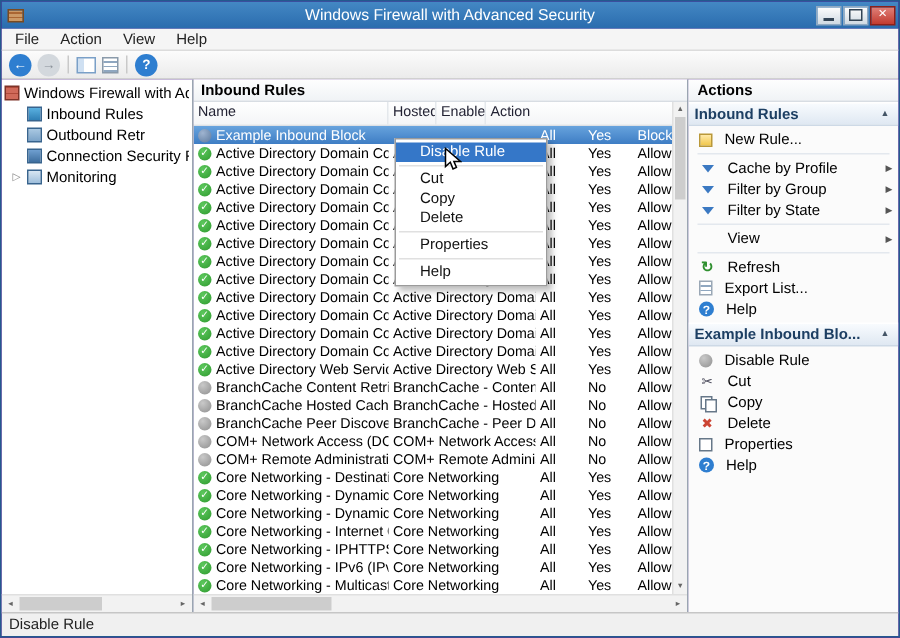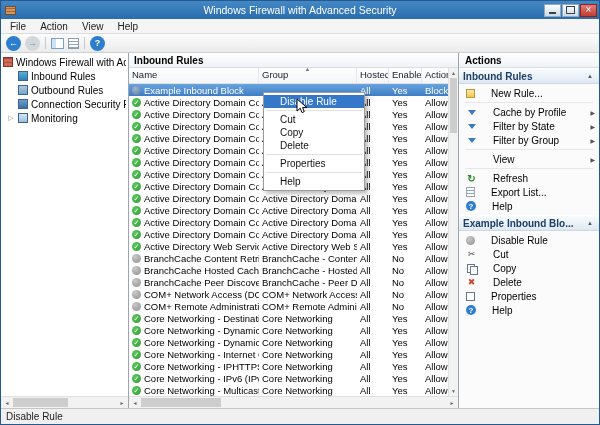--- a/index.html
+++ b/index.html
@@ -73,21 +73,21 @@
   .hscroll .sarrow{font-size:5px;color:#666;width:12px;text-align:center}
   .htrack{flex:1;position:relative;height:100%}
   .hthumb{position:absolute;left:0;top:1px;bottom:1px;width:80px;background:#cdcdcd}
   
   .actions{width:140px;background:#fbfbfb;display:flex;flex-direction:column;font-size:10px;flex:0 0 auto;overflow:hidden}
   .actions-title{height:15px;line-height:15px;font-weight:bold;padding-left:6px;background:linear-gradient(#fefefe,#f0f3f6);border-bottom:1px solid #d8dde3;flex:0 0 auto}
   .sec-header{height:16px;display:flex;align-items:center;background:linear-gradient(#f8fbfe,#dfe8f2);border-top:1px solid #fff;border-bottom:1px solid #cdd9e6;padding:0 4px;font-weight:bold;color:#1d3f63;flex:0 0 auto}
   .sec-title{flex:1;white-space:nowrap;overflow:hidden;font-size:10px}
   .collapse{font-size:6px;color:#456;padding:0 2px}
   .sec-items{padding:2px 0}
-  .act-item{height:14px;display:flex;align-items:center;gap:16px;padding:0 4px 0 7px}
+  .act-item{height:14px;display:flex;align-items:center;gap:8px;padding:0 4px 0 7px}
   .alabel{flex:1;white-space:nowrap;overflow:hidden}
   .sub{font-size:6px;color:#555}
   .act-sep{height:1px;background:#e3e8ee;margin:2px 6px}
   .aicon{width:11px;height:11px;flex:0 0 auto;display:flex;align-items:center;justify-content:center;position:relative}
   .filter-icon::before{content:"";width:0;height:0;border-left:4px solid transparent;border-right:4px solid transparent;border-top:5px solid #3b79c2}
   .new-rule-icon{width:9px;height:9px;border:1px solid #b99839;background:linear-gradient(#ffe9a8,#f0c64a)}
   .refresh-icon::before{content:"↻";color:#2f8f2f;font-size:10px;font-weight:bold}
   .export-list-icon{width:9px;height:10px;border:1px solid #9aa7b5;background:repeating-linear-gradient(#fff 0 2px,#8fa7c0 2px 3px)}
   .help-icon{width:10px;height:10px;background:#2e7ed0;border-radius:50%}
   .help-icon::before{content:"?";color:#fff;font-size:8px;font-weight:bold}
@@ -149,21 +149,21 @@
       </div>
       <div>
           <div class="tree-item">
             <span class="expander"></span>
             <span class="ticon inbound-rules-icon"></span>
             <span class="tlabel">Inbound Rules</span>
           </div>
           <div class="tree-item">
             <span class="expander"></span>
             <span class="ticon outbound-rules-icon"></span>
-            <span class="tlabel">Outbound Rules</span>
+            <span class="tlabel">Outbound Retr</span>
           </div>
           <div class="tree-item">
             <span class="expander"></span>
             <span class="ticon connection-security-rules-icon"></span>
             <span class="tlabel">Connection Security Rules</span>
           </div>
           <div class="tree-item">
             <span class="expander">▷</span>
             <span class="ticon monitoring-icon"></span>
             <span class="tlabel">Monitoring</span>
@@ -177,21 +177,20 @@
         <span class="sarrow">►</span>
       </div>
     </div>
 
     <div class="center">
       <div class="center-header">Inbound Rules</div>
       <div class="list-wrap">
         <div class="list-main">
           <div class="list-header">
               <div class="hcell col0">Name</div>
-              <div class="hcell col1">Group<span class="sort">▲</span></div>
               <div class="hcell col2">Hosted</div>
               <div class="hcell col3">Enabled</div>
               <div class="hcell col4">Action</div>
             </div>
           <div class="rows">
               <div class="lrow selected">
                 <div class="cell col0">
                   <span class="ricon block-rule-icon"></span>
                   <span>Example Inbound Block</span>
                 </div>
@@ -492,26 +491,26 @@
               <span class="alabel">New Rule...</span>
             </div>
             <div class="act-sep"></div>
             <div class="act-item">
               <span class="aicon filter-icon"></span>
               <span class="alabel">Cache by Profile</span>
               <span class="sub">▶</span>
             </div>
             <div class="act-item">
               <span class="aicon filter-icon"></span>
+              <span class="alabel">Filter by Group</span>
+              <span class="sub">▶</span>
+            </div>
+            <div class="act-item">
+              <span class="aicon filter-icon"></span>
               <span class="alabel">Filter by State</span>
-              <span class="sub">▶</span>
-            </div>
-            <div class="act-item">
-              <span class="aicon filter-icon"></span>
-              <span class="alabel">Filter by Group</span>
               <span class="sub">▶</span>
             </div>
             <div class="act-sep"></div>
             <div class="act-item">
               <span class="aicon blank-icon"></span>
               <span class="alabel">View</span>
               <span class="sub">▶</span>
             </div>
             <div class="act-sep"></div>
             <div class="act-item">

